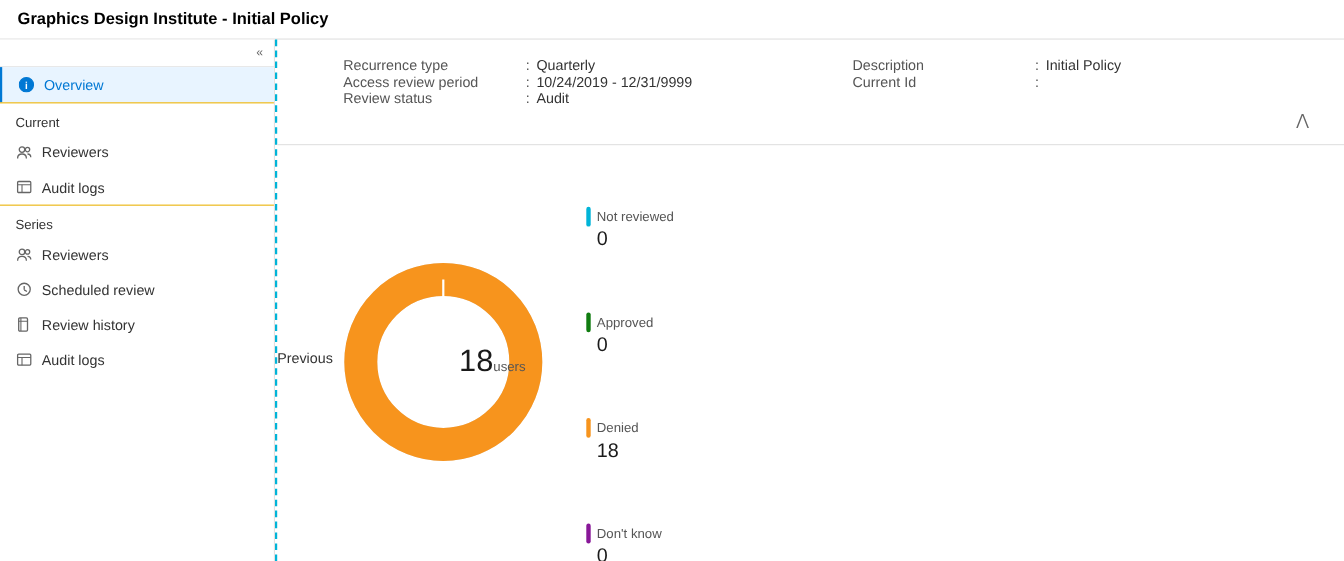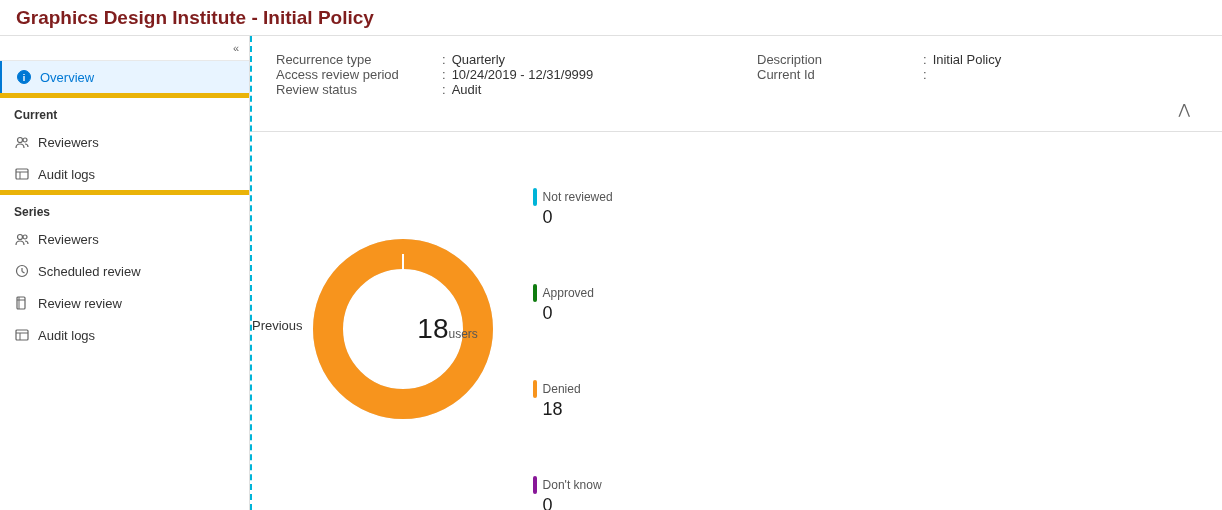--- a/index.html
+++ b/index.html
@@ -6,23 +6,23 @@
     body { font-family: 'Segoe UI', Arial, sans-serif; font-size: 13px; color: #333; background: #fff; }
 
     .top-bar {
       height: 36px;
       border-bottom: 1px solid #e0e0e0;
       display: flex;
       align-items: center;
       padding: 0 16px;
     }
     .top-bar-title {
-      font-size: 19px;
+      font-size: 15px;
       font-weight: 600;
-      color: #7f1d1d;
+      color: #000000;
     }
 
     .main-layout {
       display: flex;
       height: calc(510px - 36px);
     }
 
     
     .sidebar {
       width: 250px;
@@ -63,43 +63,44 @@
       height: 16px;
       display: flex;
       align-items: center;
       justify-content: center;
       flex-shrink: 0;
     }
 
     .sidebar-section-label {
       padding: 10px 14px 4px 14px;
       font-size: 12px;
-      font-weight: 700;
+      font-weight: 400;
       color: #333;
-      border-top: 5px solid #eab308;
+      border-top: 1px solid #eab308;
     }
 
     
     .content-area {
       flex: 1;
       display: flex;
       flex-direction: column;
       overflow: hidden;
       border-left: 2px dashed #00b4d8;
     }
 
     .info-section {
       padding: 16px 24px 10px 24px;
       border-bottom: 1px solid #e0e0e0;
     }
 
     .info-grid {
       display: grid;
       grid-template-columns: 1fr 1fr;
       gap: 6px 40px;
+      margin-left: 36px;
     }
 
     .info-row {
       display: flex;
       align-items: baseline;
       gap: 0;
     }
 
     .info-label {
       color: #555;
@@ -300,21 +301,21 @@
     </div>
 
     <div class="sidebar-item">
       <span class="sidebar-icon">
         <svg width="14" height="14" viewBox="0 0 14 14" fill="none">
           <rect x="2" y="1" width="8" height="12" rx="1" stroke="#666" stroke-width="1.2"></rect>
           <line x1="2" y1="4" x2="10" y2="4" stroke="#666" stroke-width="1"></line>
           <line x1="4" y1="1" x2="4" y2="13" stroke="#666" stroke-width="1"></line>
         </svg>
       </span>
-      <span>Review review</span>
+      <span>Review history</span>
     </div>
 
     <div class="sidebar-item">
       <span class="sidebar-icon">
         <svg width="14" height="14" viewBox="0 0 14 14" fill="none">
           <rect x="1" y="2" width="12" height="10" rx="1" stroke="#666" stroke-width="1.2"></rect>
           <line x1="1" y1="5" x2="13" y2="5" stroke="#666" stroke-width="1"></line>
           <line x1="5" y1="5" x2="5" y2="12" stroke="#666" stroke-width="1"></line>
         </svg>
       </span>

